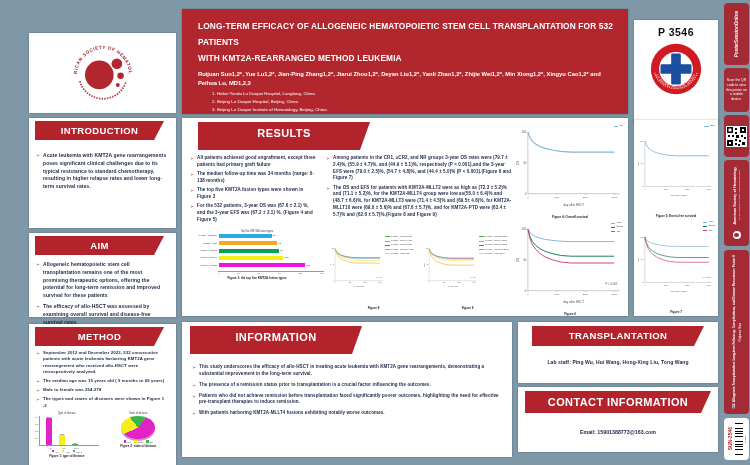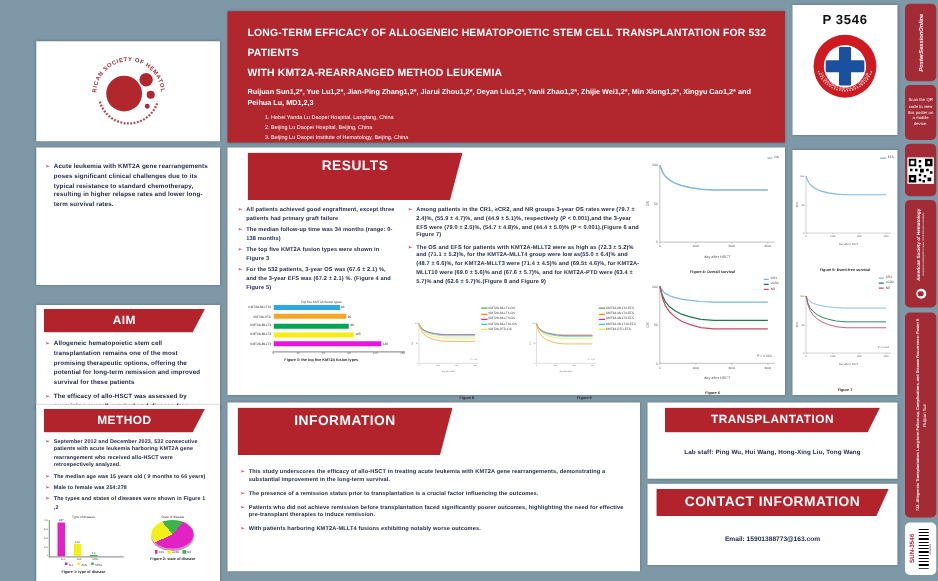--- a/index.html
+++ b/index.html
@@ -3,38 +3,38 @@
 <meta charset="utf-8">
 <style>
   *{margin:0;padding:0;box-sizing:border-box}
   html,body{width:750px;height:465px;overflow:hidden}
   body{font-family:"Liberation Sans",sans-serif;background:#7e98a7;position:relative}
   .card{position:absolute;background:#fff;box-shadow:0 0 2px rgba(0,0,0,.3)}
   .banner{background:#b3232c;color:#fff;font-weight:bold;text-align:center;
     clip-path:polygon(0 0,100% 0,calc(100% - 10px) 100%,0 100%);
     box-shadow:1px 1px 2px rgba(0,0,0,.35);letter-spacing:.4px;white-space:nowrap}
   .banner-sm{height:19px;line-height:19px;font-size:9.5px;margin:3px 12px 0 6px}
-  .banner-md{width:172px;height:38px;line-height:22px;font-size:11px;margin:4px 0 0 8px}
+  .banner-md{width:172px;height:28px;line-height:22px;font-size:11px;margin:4px 0 0 8px}
   .banner-ack{width:172px;height:20px;line-height:20px;font-size:9.5px;margin:4px auto 0}
   .banner-ct{width:186px;height:22px;line-height:22px;font-size:11px;margin:4px auto 0}
 
   
   .title-band{left:182px;top:9px;width:446px;height:105px;background:#b2262e;position:absolute;
     padding:9px 12px 4px 16px;box-shadow:0 0 2px rgba(0,0,0,.3)}
   .t1,.t2{font-size:8.3px;font-weight:bold;color:#fff;line-height:1.95;letter-spacing:.15px}
   .authors{font-size:5.8px;color:#fff;font-weight:bold;margin-top:3px;line-height:1.6}
   .affils{margin-top:2px;margin-left:14px}
   .line-item{font-size:4.4px;color:#fff;line-height:1.85}
 
   
   .ash-card{left:29px;top:33px;width:147px;height:80px;display:flex;align-items:center;justify-content:center}
-  .pcode-card{left:634px;top:4px;width:84px;height:104px}
+  .pcode-card{left:634px;top:20px;width:84px;height:104px}
   .pcode{font-size:10.5px;font-weight:bold;color:#101010;text-align:center;margin-top:6px;letter-spacing:.5px}
   .intro-card{left:29px;top:118px;width:147px;height:110px}
-  .aim-card{left:29px;top:244px;width:147px;height:84px}
+  .aim-card{left:29px;top:233px;width:147px;height:84px}
   .method-card{left:29px;top:324px;width:147px;height:156px}
   .results-card{left:182px;top:118px;width:446px;height:198px}
   .rightfig-card{left:634px;top:120px;width:84px;height:196px;padding:2px}
   .concl-card{left:182px;top:322px;width:330px;height:135px}
   .ack-card{left:518px;top:322px;width:200px;height:61px}
   .contact-card{left:518px;top:387px;width:200px;height:65px}
 
   .bullets{padding:8px 8px 0 7px}
   .bullet{display:flex;gap:3px;margin-bottom:3.5px}
   .bullet .arr{color:#c4212d;font-size:4.8px;line-height:1.5;flex:0 0 auto}
@@ -158,20 +158,21 @@
     <text font-size="3.2" fill="#fff" letter-spacing="0.3">
       <textPath href="#ldArc" startOffset="50%" text-anchor="middle">LU DAOPEI MEDICAL GROUP</textPath>
     </text>
     <circle cx="30" cy="30" r="17.5" fill="#fff"></circle>
     <rect x="25" y="14" width="10" height="32" rx="1.2" fill="#1b4fa0"></rect>
     <rect x="14" y="25" width="32" height="10" rx="1.2" fill="#1b4fa0"></rect>
   </svg>
 </div>
 
 <section class="card intro-card">
+  <div class="banner banner-sm">INTRODUCTION</div>
   <div class="bullets" style="padding-top:12px">
       <div class="bullet">
         <span class="arr">➢</span>
         <span class="txt">Acute leukemia with KMT2A gene rearrangements poses significant clinical challenges due to its typical resistance to standard chemotherapy, resulting in higher relapse rates and lower long-term survival rates.</span>
       </div>
     </div>
 </section>
 
 <section class="card aim-card">
   <div class="banner banner-sm">AIM</div>

